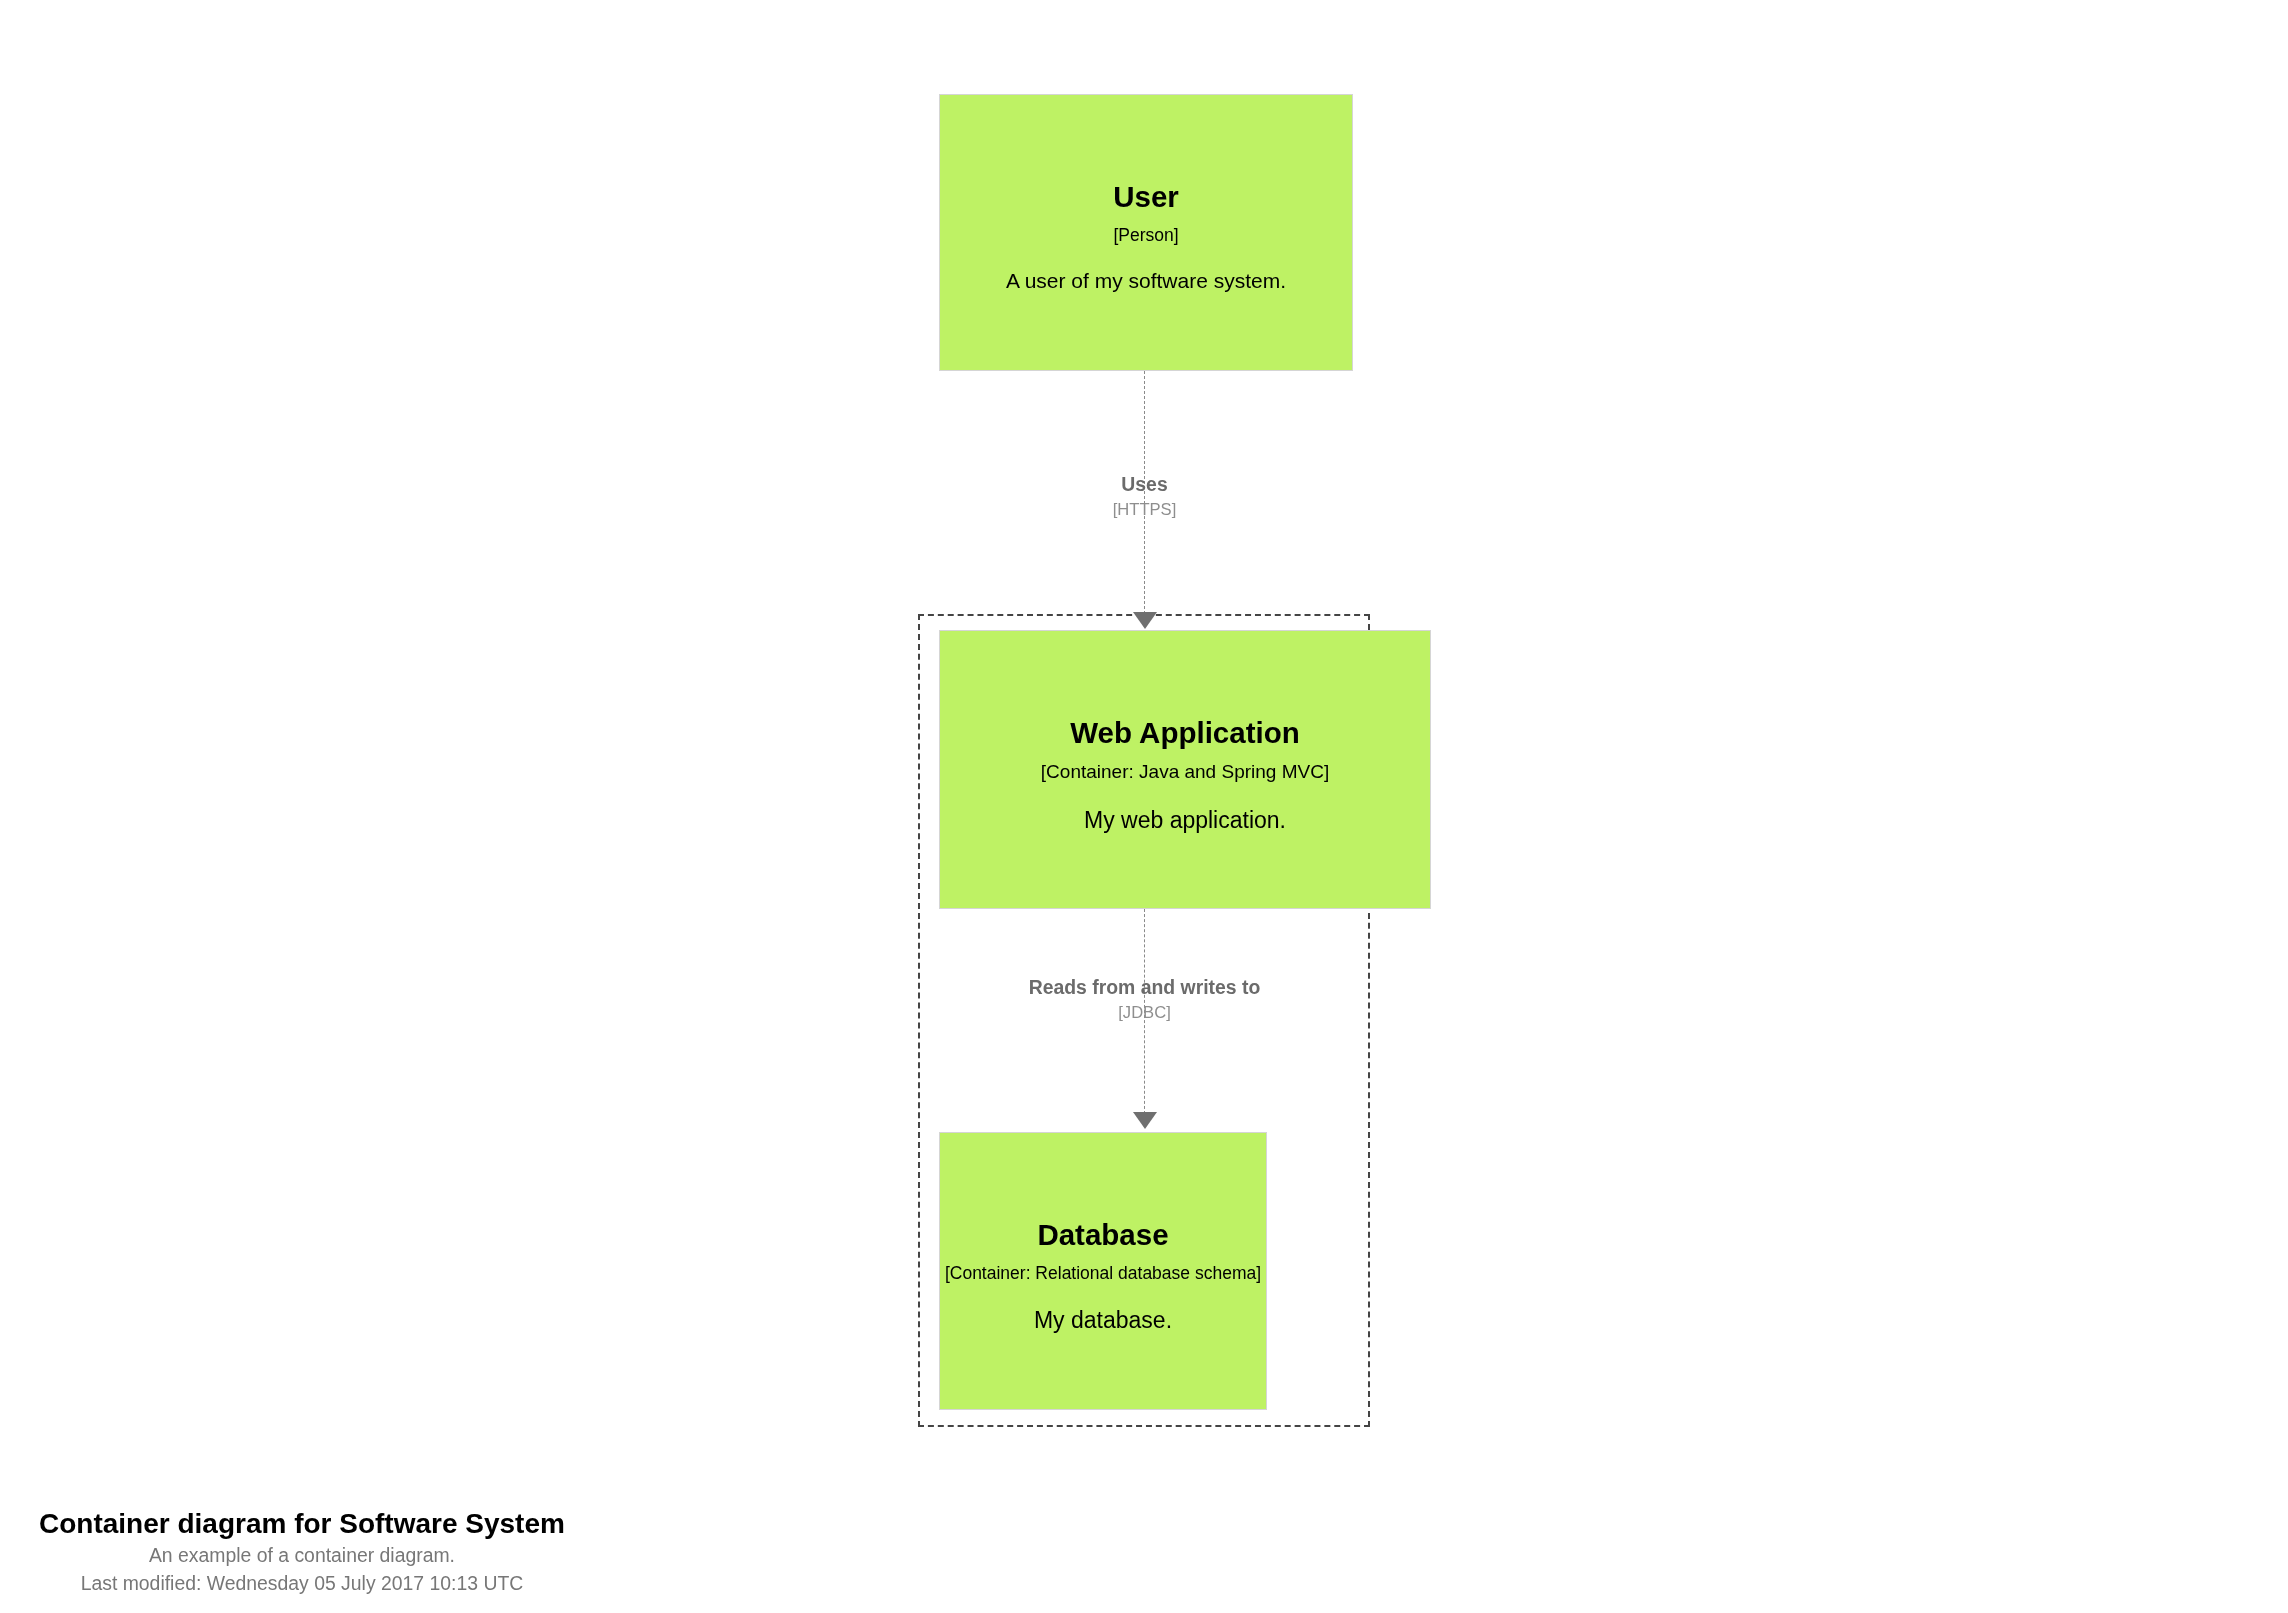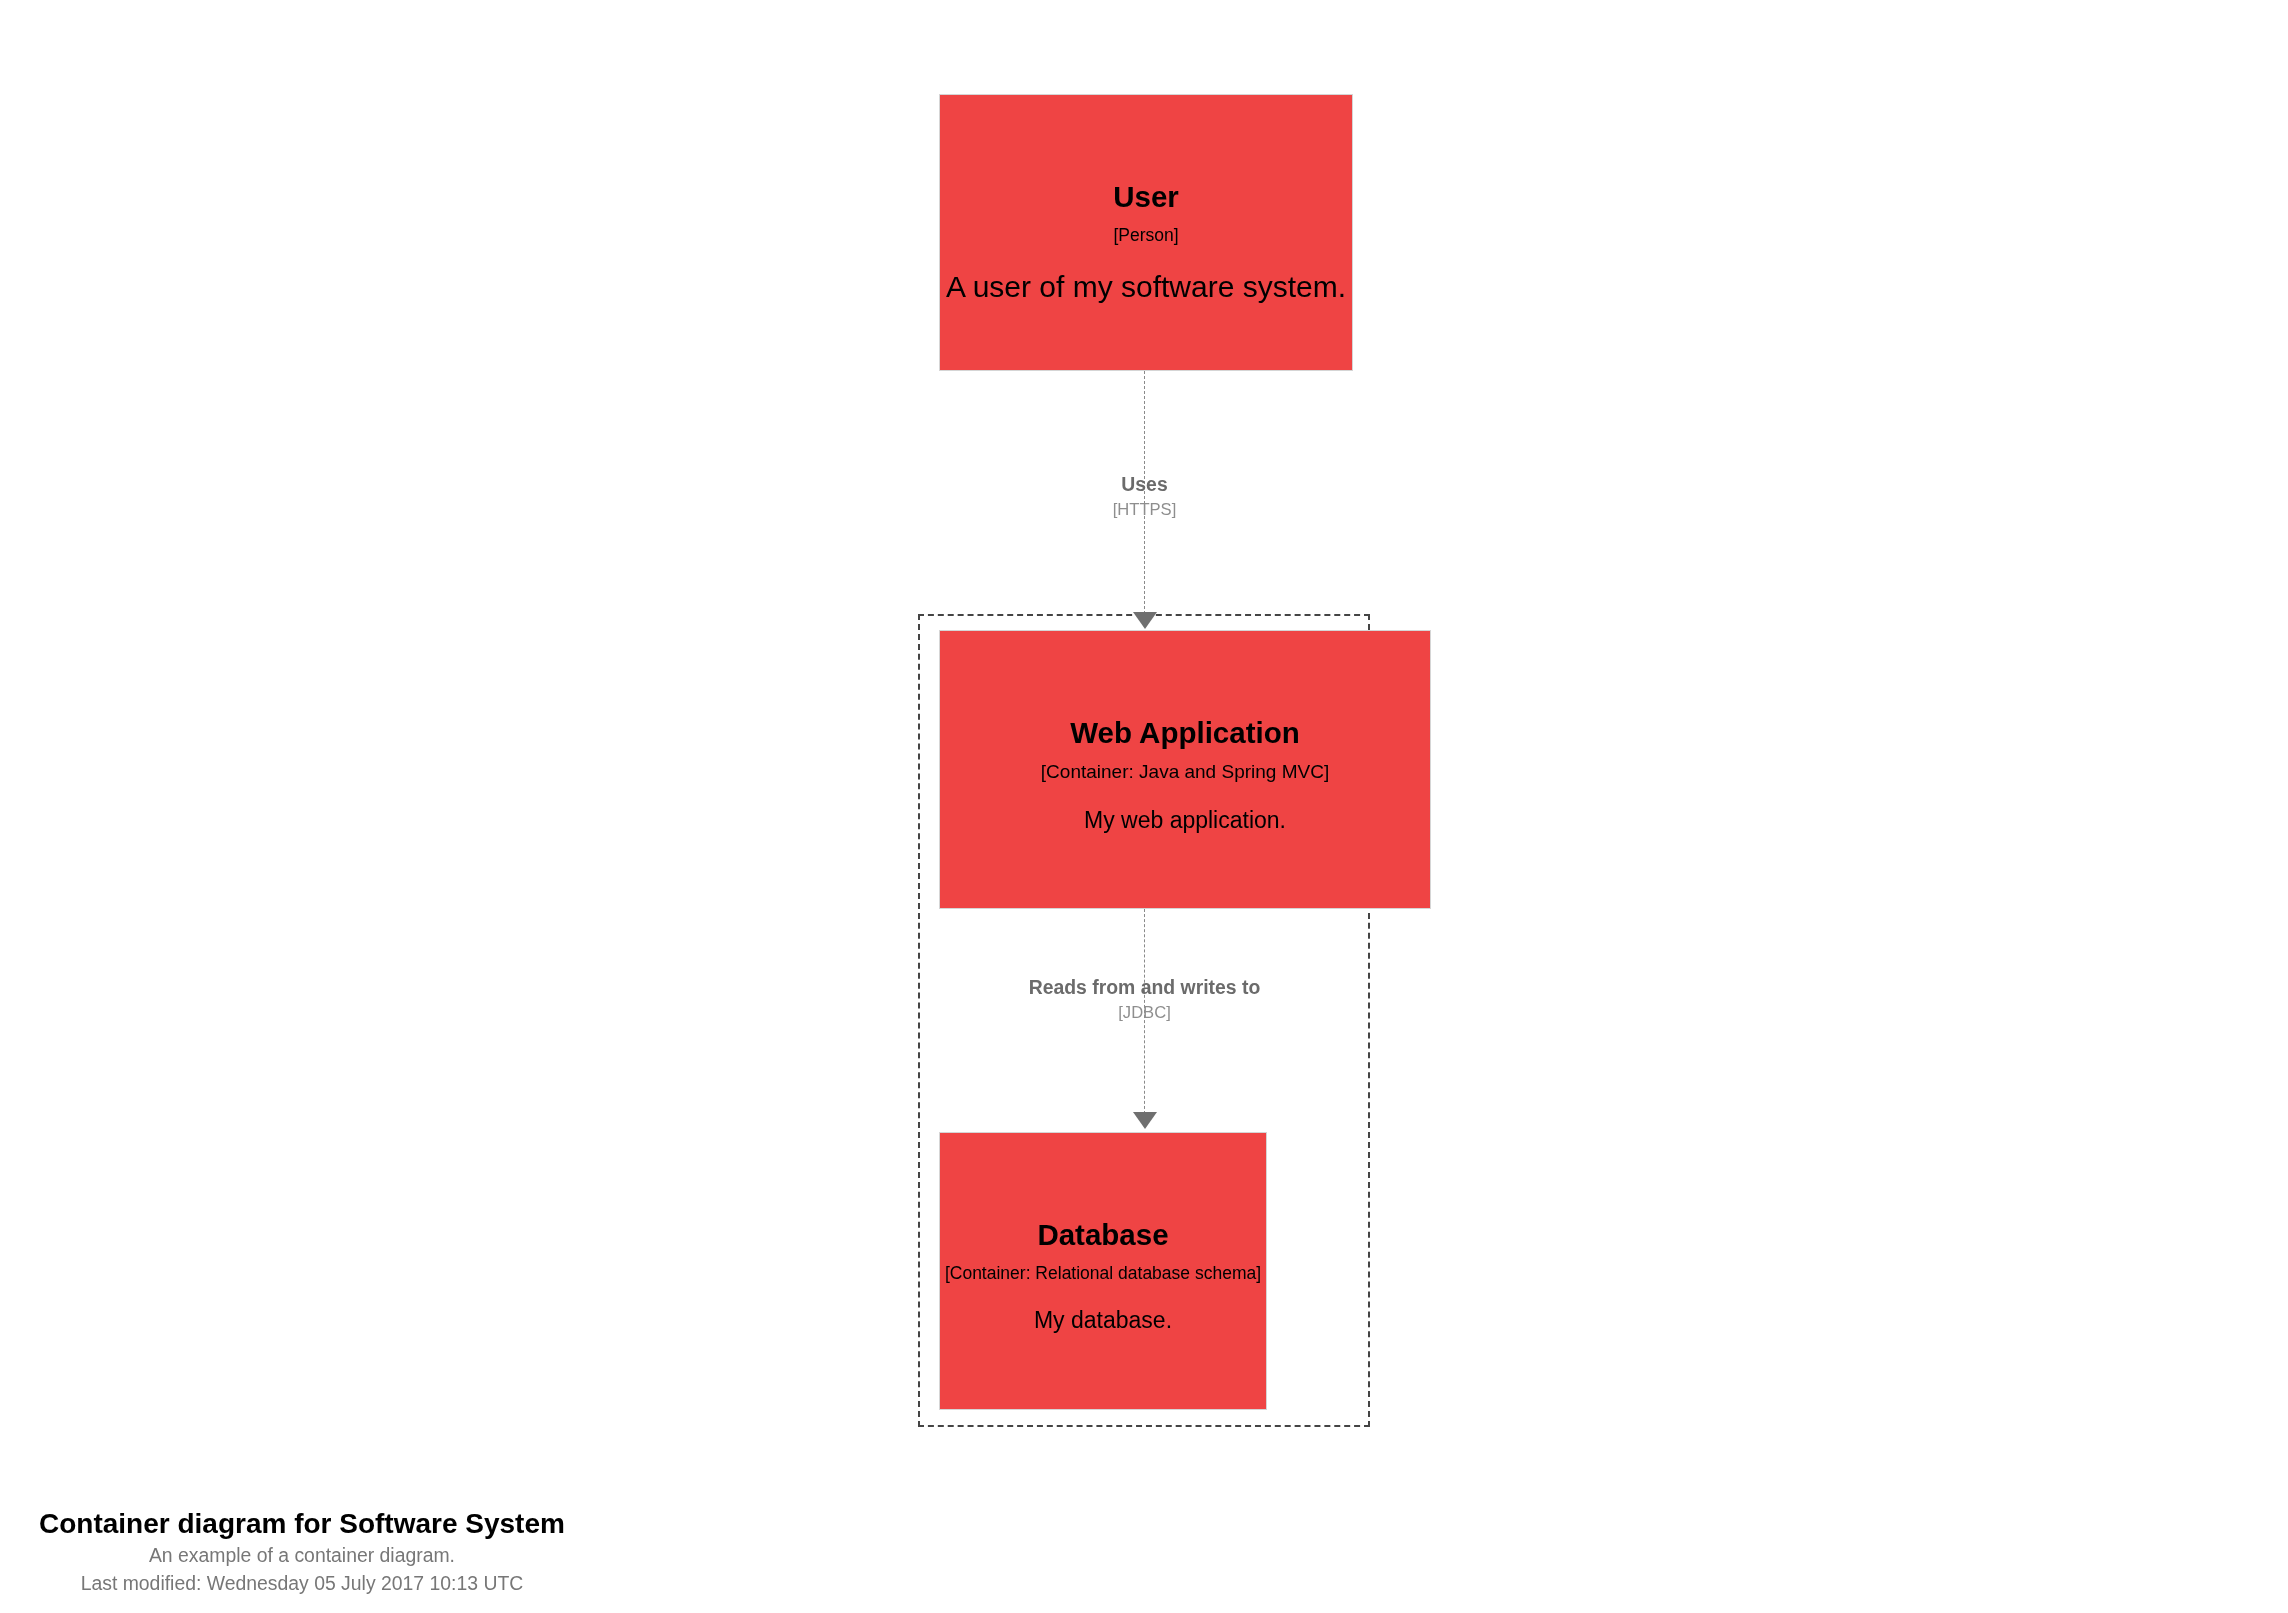--- a/index.html
+++ b/index.html
@@ -16,21 +16,21 @@
     width: 2289px;
     height: 1613px;
     background: #ffffff;
     overflow: hidden;
   }
 
   
   .node {
     position: absolute;
     box-sizing: border-box;
-    background: #ef4444;
+    background: #bef264;
     border: 0.9px solid #d5d5d5;
     display: flex;
     flex-direction: column;
     align-items: center;
     text-align: center;
   }
   .node-name {
     font-weight: bold;
     color: #000000;
     line-height: 1.15;
@@ -43,21 +43,21 @@
     color: #000000;
     line-height: 1.25;
   }
 
   #node-user         { left: 939px; top: 94px;  width: 414px; height: 277px; }
   #node-webapp       { left: 939px; top: 630px;  width: 492px; height: 279px; }
   #node-database     { left: 939px; top: 1132px; width: 328px; height: 278px; }
 
   #node-user .node-name     { font-size: 29.5px; margin-top: 85px; }
   #node-user .node-meta     { font-size: 17.5px; margin-top: 11px; }
-  #node-user .node-desc     { font-size: 30px; margin-top: 23px; }
+  #node-user .node-desc     { font-size: 21px; margin-top: 23px; }
 
   #node-webapp .node-name   { font-size: 29.5px; margin-top: 85px; }
   #node-webapp .node-meta   { font-size: 19px; margin-top: 11px; }
   #node-webapp .node-desc   { font-size: 23px; margin-top: 23px; }
 
   #node-database .node-name { font-size: 29.5px; margin-top: 85px; }
   #node-database .node-meta { font-size: 17.5px; margin-top: 11px; }
   #node-database .node-desc { font-size: 23px; margin-top: 23px; }
 
   

